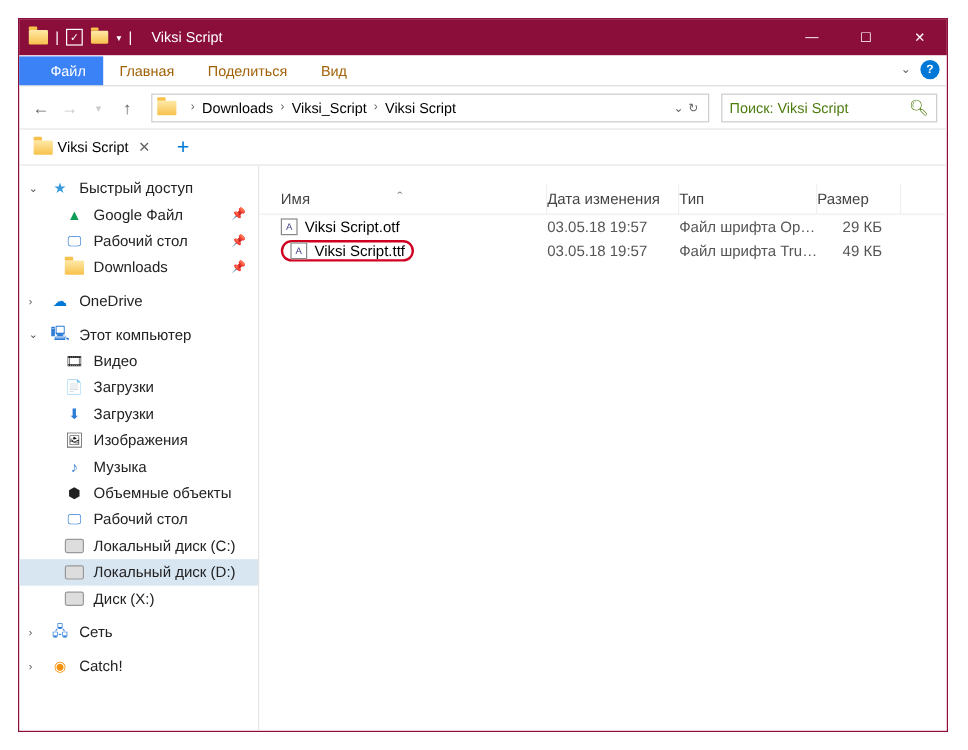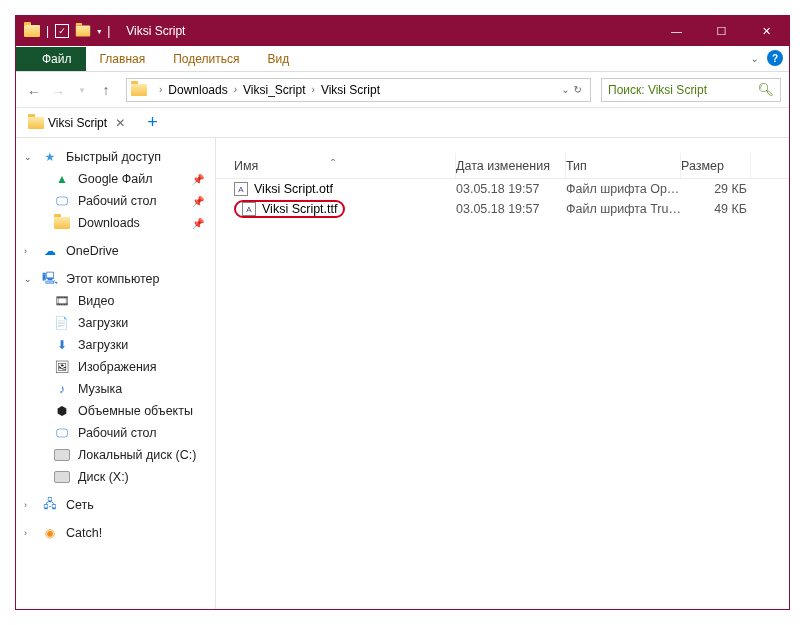--- a/index.html
+++ b/index.html
@@ -5,21 +5,21 @@
 * { box-sizing: border-box; margin: 0; padding: 0; font-family: "Segoe UI", sans-serif; }
 body { background: #fff; width: 807px; height: 625px; overflow: hidden; }
 .window { width: 775px; height: 595px; margin: 15px; border: 1px solid #8b0d3a; background: #fff; display: flex; flex-direction: column; }
 .titlebar { background: #8b0d3a; height: 30px; display: flex; align-items: center; color: #fff; font-size: 12px; }
 .titlebar-icons { display: flex; align-items: center; gap: 6px; padding: 0 8px; }
 .titlebar-title { flex: 1; padding-left: 8px; }
 .titlebar-ctrl { display: flex; }
 .titlebar-ctrl div { width: 45px; height: 30px; display: flex; align-items: center; justify-content: center; color: #fff; font-size: 11px; }
 .ribbon-tabs { height: 26px; display: flex; align-items: flex-end; font-size: 12px; border-bottom: 1px solid #ddd; position: relative; }
 .ribbon-tab { padding: 5px 14px; color: #a16207; }
-.ribbon-tab.file { background: #14532d; color: #fff; padding-left: 26px; }
+.ribbon-tab.file { background: #3b82f6; color: #fff; padding-left: 26px; }
 .ribbon-right { position: absolute; right: 6px; top: 4px; display: flex; gap: 8px; align-items: center; }
 .help-icon { width: 16px; height: 16px; border-radius: 50%; background: #0078d7; color: #fff; font-size: 10px; display: flex; align-items: center; justify-content: center; font-weight: bold; }
 .nav-bar { height: 36px; display: flex; align-items: center; padding: 0 8px; gap: 4px; border-bottom: 1px solid #e5e5e5; }
 .nav-btn { width: 20px; height: 20px; display: flex; align-items: center; justify-content: center; color: #666; font-size: 14px; }
 .nav-btn.disabled { color: #ccc; }
 .breadcrumb { flex: 1; height: 24px; border: 1px solid #ccc; display: flex; align-items: center; font-size: 12px; margin: 0 6px; padding: 0 4px; }
 .breadcrumb .sep { color: #666; padding: 0 6px; font-size: 10px; }
 .breadcrumb-end { margin-left: auto; display: flex; gap: 4px; padding-right: 4px; color: #666; font-size: 10px; }
 .search-box { width: 180px; height: 24px; border: 1px solid #ccc; display: flex; align-items: center; font-size: 12px; color: #4d7c0f; padding: 0 6px; }
 .search-box span:last-child { margin-left: auto; font-size: 13px; }
@@ -36,21 +36,21 @@
 .nav-item.selected { background: #d8e6f2; }
 .nav-item .pin { margin-left: auto; color: #888; font-size: 10px; padding-right: 2px; }
 .nav-icon { width: 16px; height: 16px; display: flex; align-items: center; justify-content: center; font-size: 12px; flex-shrink: 0; }
 .chev { width: 10px; color: #555; font-size: 9px; }
 .main-pane { flex: 1; font-size: 12.5px; }
 .col-headers { display: flex; height: 26px; align-items: center; border-bottom: 1px solid #eee; color: #444; margin-top: 15px; }
 .col-name { width: 240px; padding-left: 18px; position: relative; }
 .col-sort { position: absolute; left: 115px; top: 4px; font-size: 13px; color: #777; }
 .col-date { width: 110px; }
 .col-type { width: 115px; }
-.col-size { width: 70px; text-align: right; padding-right: 4px; }
+.col-size { width: 70px; text-align: right; padding-right: 16px; }
 .col-headers > div { border-right: 1px solid #f0f0f0; height: 100%; display: flex; align-items: center; }
 .file-row { display: flex; height: 20px; align-items: center; }
 .file-row .col-name { display: flex; align-items: center; gap: 6px; border: none; }
 .file-row .col-date, .file-row .col-type, .file-row .col-size { border: none; color: #555; }
 .file-row .col-type { white-space: nowrap; overflow: hidden; text-overflow: ellipsis; }
 .highlight-oval { border: 2.5px solid #d00020; border-radius: 12px; padding: 0 6px; display: flex; align-items: center; gap: 6px; height: 18px; }
 .folder-icon { display: inline-block; width: 16px; height: 12px; background: linear-gradient(#ffe9a8,#f7c14b); border-radius: 1px; position: relative; }
 .folder-icon::before { content:""; position:absolute; top:-3px; left:0; width:7px; height:3px; background:#f7c14b; border-radius:1px 1px 0 0; }
 .font-icon { display: inline-block; width: 14px; height: 14px; background: #fff; border:1px solid #888; position: relative; font-size:8px; color:#448; text-align:center; line-height:13px; }
 .disk-icon { display:inline-block; width:16px; height:12px; background:#ddd; border:1px solid #999; border-radius:2px; }
@@ -181,20 +181,24 @@
           <span>Объемные объекты</span>
         </div>
       <div class="nav-item child">
           <span class="nav-icon" style="color:#2e7cd6">🖵</span>
           <span>Рабочий стол</span>
         </div>
       <div class="nav-item child">
           <span class="nav-icon disk-icon"></span>
           <span>Локальный диск (C:)</span>
         </div>
+      <div class="nav-item child selected">
+          <span class="nav-icon disk-icon"></span>
+          <span>Локальный диск (D:)</span>
+        </div>
       <div class="nav-item child">
           <span class="nav-icon disk-icon"></span>
           <span>Диск (X:)</span>
         </div>
 
       <div class="nav-item group">
         <span class="chev">›</span>
         <span class="nav-icon" style="color:#2e7cd6">🖧</span>
         <span>Сеть</span>
       </div>

